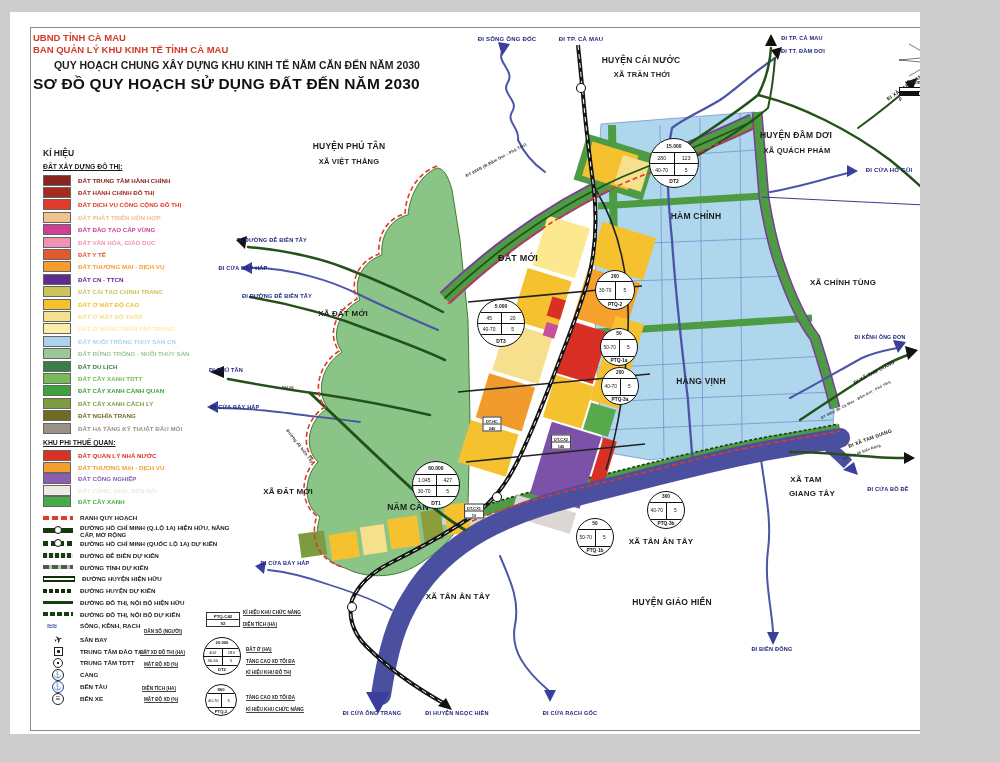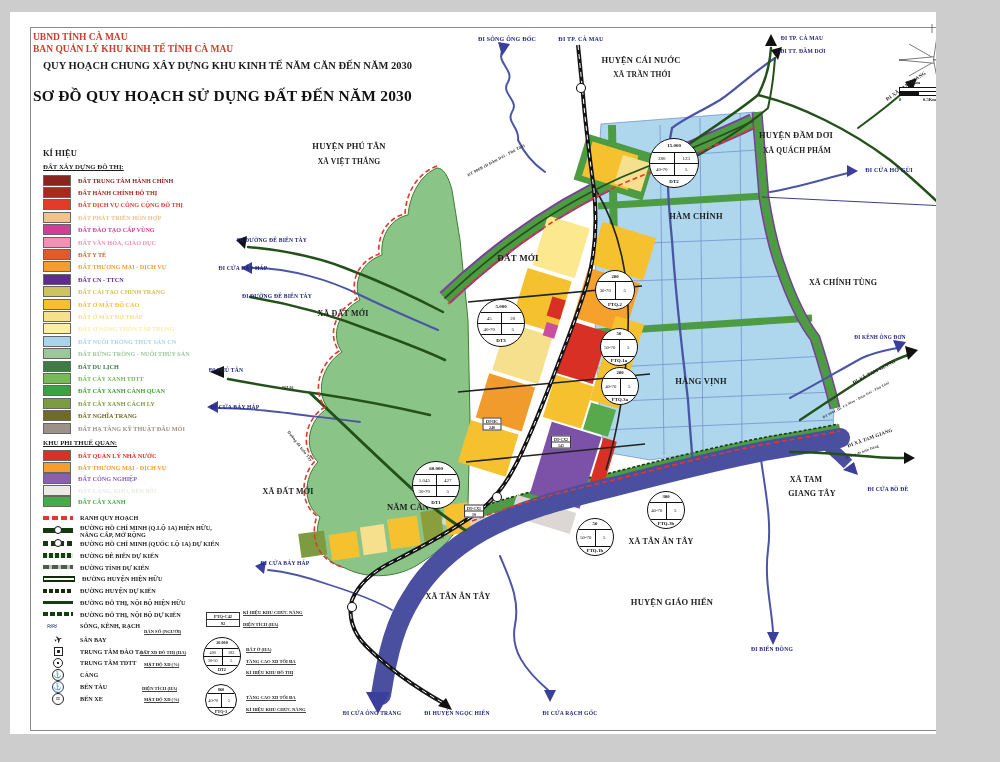--- a/index.html
+++ b/index.html
@@ -1,26 +1,26 @@
 <!DOCTYPE html>
 <html><head>
 <meta charset="utf-8">
 <style>
   html,body{margin:0;padding:0;background:#cdcdcd;}
   .stage{position:relative;width:920px;height:762px;background:#cdcdcd;
-         font-family:Liberation Serif, serif;overflow:hidden;padding-left:16px;}
+         font-family:Liberation Sans, sans-serif;overflow:hidden;}
   .paper{position:absolute;left:10px;top:12px;width:980px;height:722px;background:#ffffff;}
   .frame{position:absolute;left:30px;top:27px;width:952px;height:702px;border:1px solid #8a8a8a;z-index:2;pointer-events:none;}
   svg.map{position:absolute;left:0;top:0;z-index:1;}
 
   
   .titleblock{position:absolute;left:33px;top:32px;z-index:6;line-height:1.25;}
   .t-red{color:#d23a2a;font-weight:700;font-size:9.5px;}
   .t-sub{color:#1d1d1d;font-weight:600;font-size:10.5px;margin-top:3px;text-align:right;}
-  .t-main{color:#111;font-weight:700;font-size:15.5px;margin-top:14px;letter-spacing:.2px;}
+  .t-main{color:#111;font-weight:700;font-size:15.5px;margin-top:2px;letter-spacing:.2px;}
 
   
   .legend{position:absolute;left:43px;top:148px;width:200px;z-index:6;color:#1d1d1d;}
   .lg-h{font-weight:700;font-size:8.5px;margin-bottom:4px;}
   .lg-st{font-weight:700;font-size:6.8px;text-decoration:underline;margin:5px 0 4px 0;}
   .lg-row{display:flex;align-items:center;height:12.4px;gap:7px;}
   .lg-row2{display:flex;align-items:center;height:11.4px;gap:7px;}
   .lg-lab{font-size:6.2px;font-weight:700;white-space:nowrap;}
   .lg-lab.wrap{white-space:normal;line-height:1.15;width:150px;}
   .swatch{width:26px;height:9px;border:1px solid #666;flex:none;}

